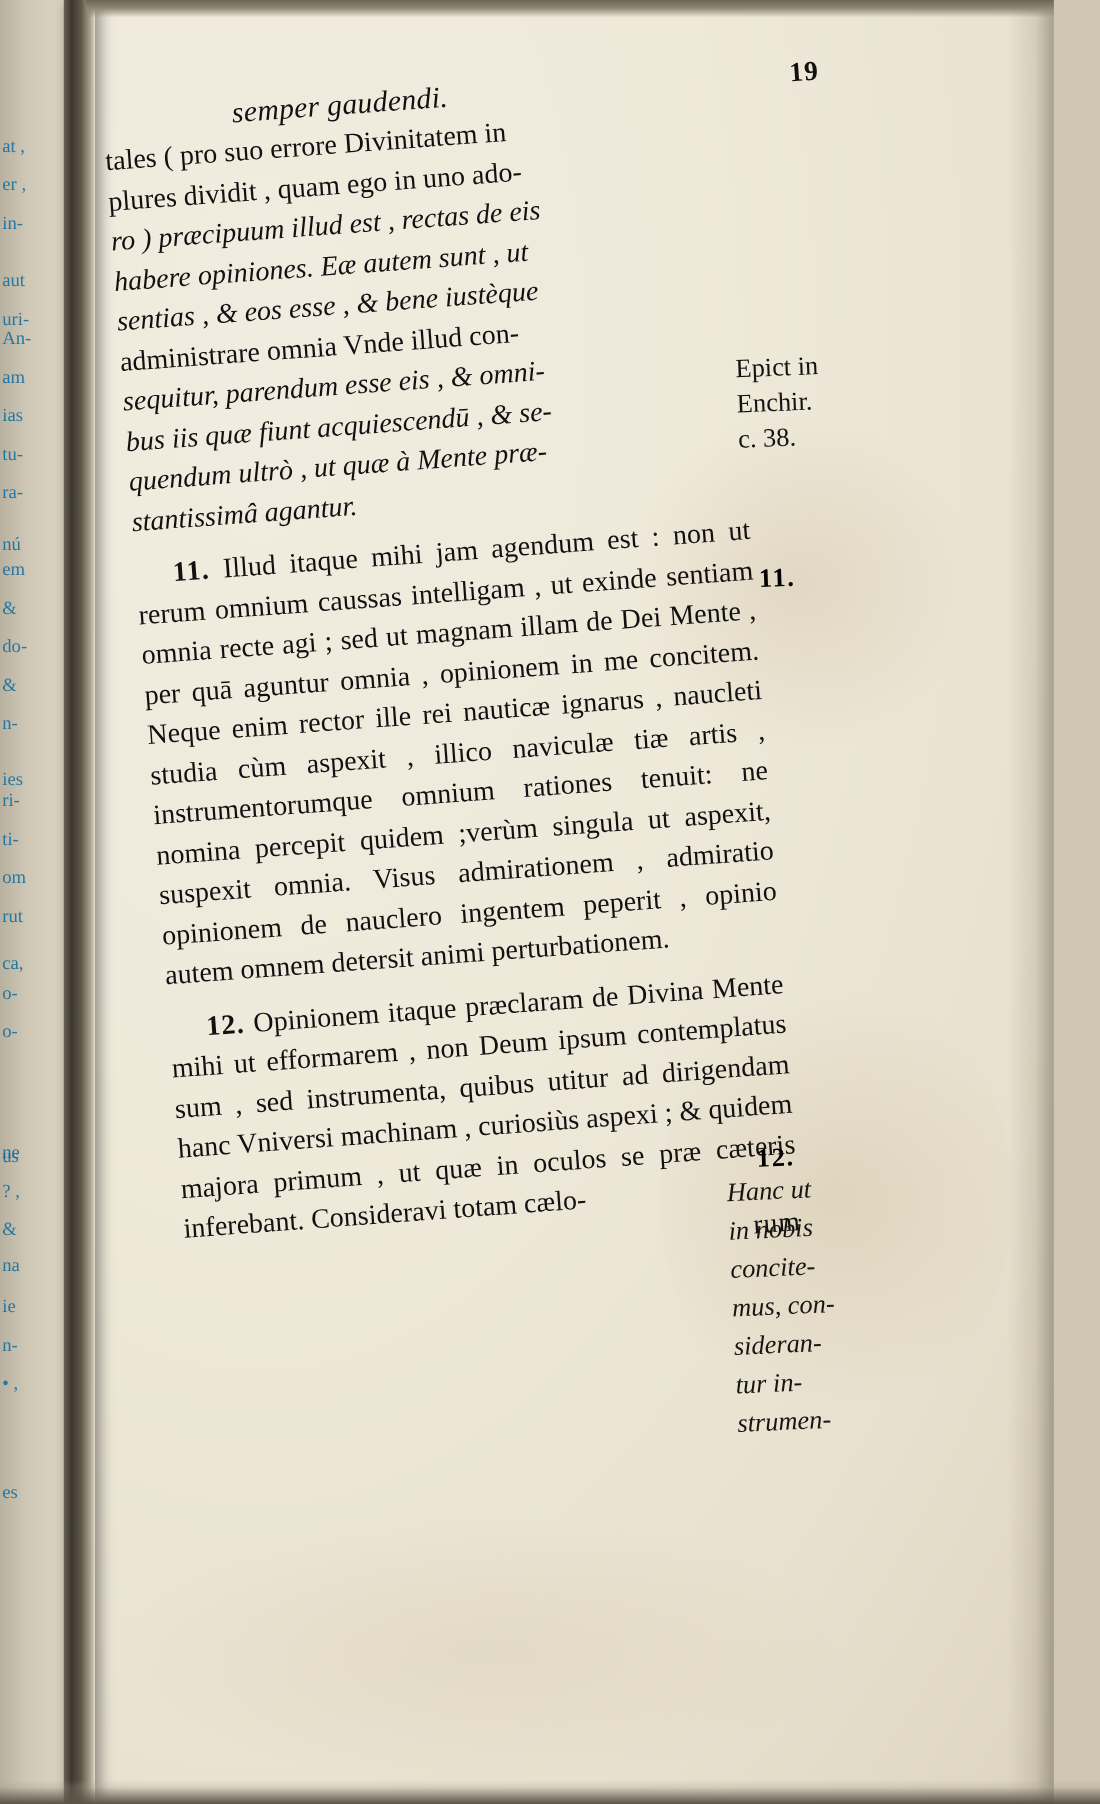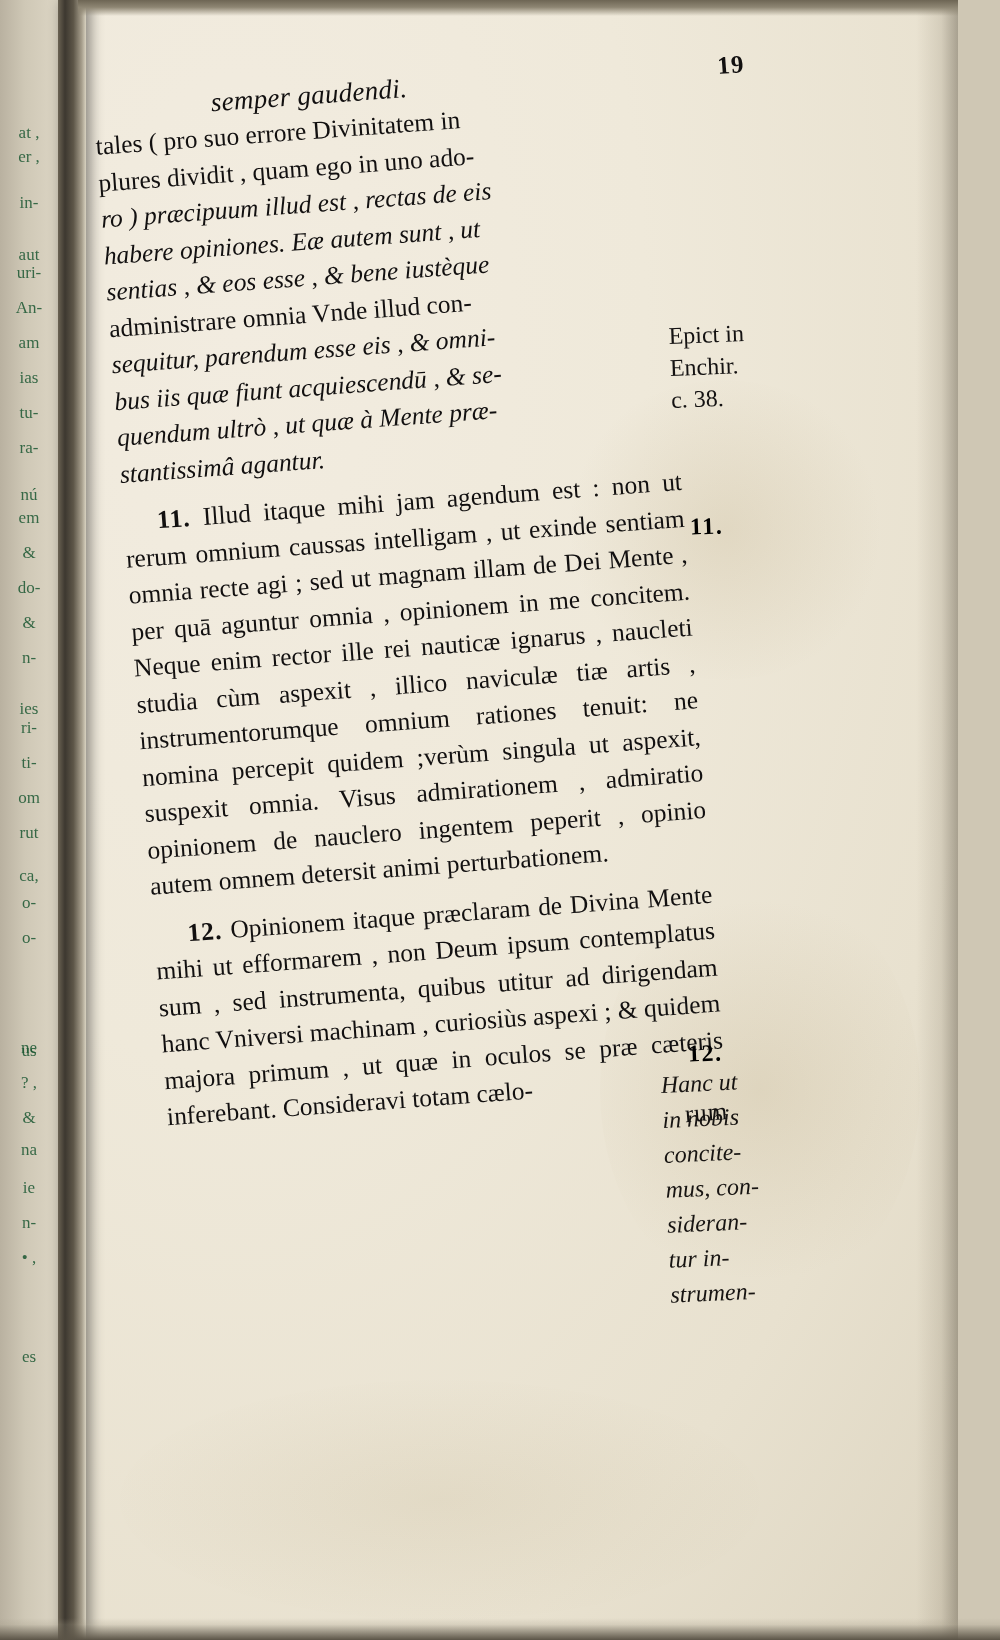--- a/index.html
+++ b/index.html
@@ -71,22 +71,22 @@
   .stain-c {
     left: 120px; top: 1380px; width: 640px; height: 240px;
     background: radial-gradient(ellipse, rgba(186,170,132,0.16) 0%, rgba(186,170,132,0) 75%);
   }
 
   
   .left-frag {
     position: absolute;
     left: 2px;
     width: 54px;
-    text-align: center;
-    color: #14532d;
+    text-align: left;
+    color: #0369a1;
     font-size: 17px;
     line-height: 25px;
     font-family: "Liberation Serif", serif;
     opacity: 0.82;
   }
 
   
   .textblock {
     position: absolute;
     left: 92px;
@@ -202,24 +202,24 @@
 </style>
 </head>
 <body>
 
 <div id="page">
 
   <div class="left-page"></div>
 
   <div>
     <div class="left-frag" style="top:120px">at ,</div>
-    <div class="left-frag" style="top:144px">er ,</div>
+    <div class="left-frag" style="top:155px">er ,</div>
     <div class="left-frag" style="top:190px">in-</div>
     <div class="left-frag" style="top:242px">aut</div>
-    <div class="left-frag" style="top:260px">uri-</div>
+    <div class="left-frag" style="top:277px">uri-</div>
     <div class="left-frag" style="top:295px">An-</div>
     <div class="left-frag" style="top:330px">am</div>
     <div class="left-frag" style="top:365px">ias</div>
     <div class="left-frag" style="top:400px">tu-</div>
     <div class="left-frag" style="top:435px">ra-</div>
     <div class="left-frag" style="top:482px">nú</div>
     <div class="left-frag" style="top:505px">em</div>
     <div class="left-frag" style="top:540px">&amp;</div>
     <div class="left-frag" style="top:575px">do-</div>
     <div class="left-frag" style="top:610px">&amp;</div>

